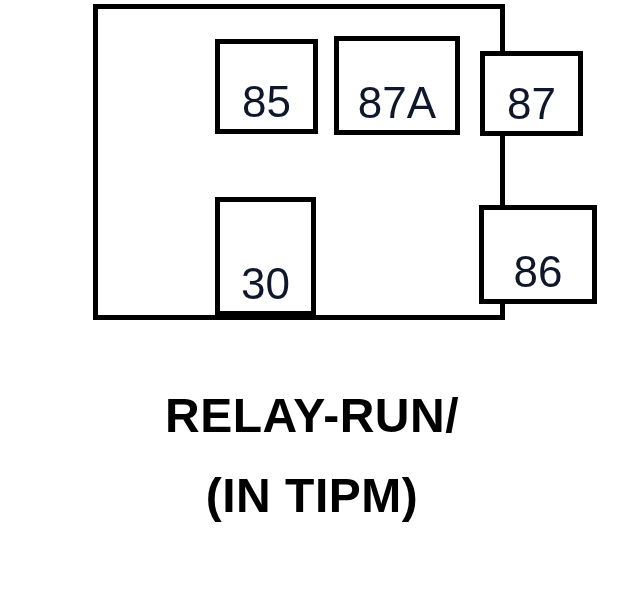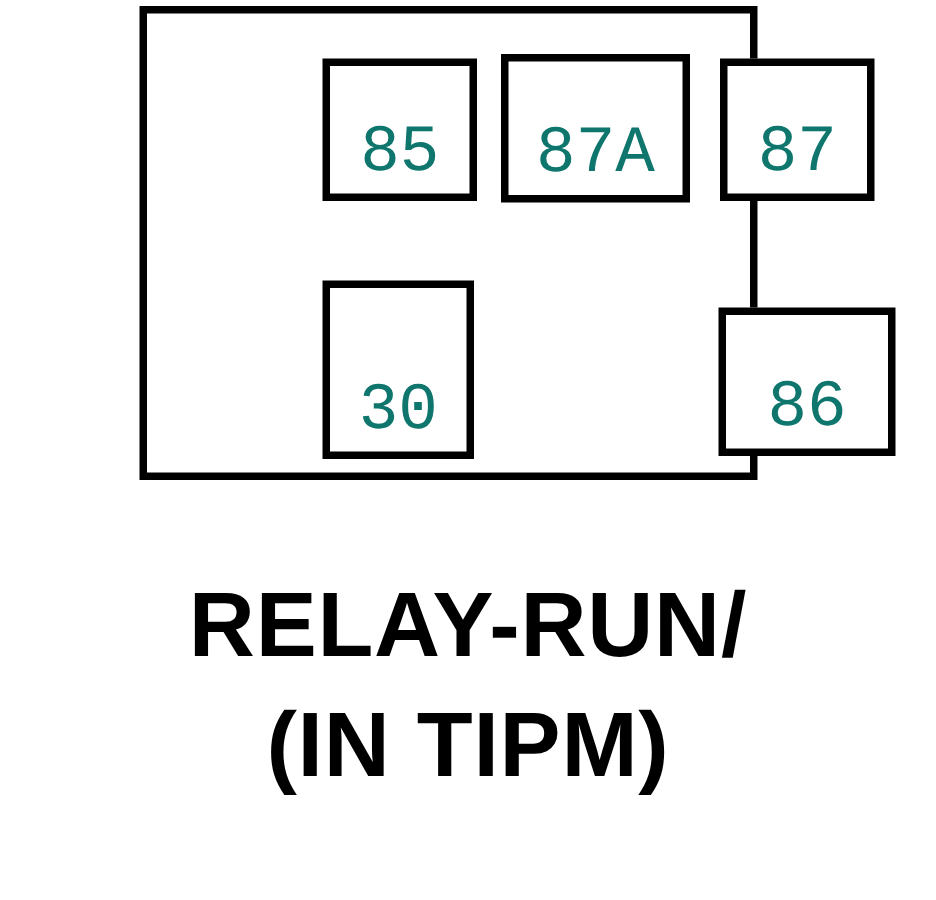--- a/index.html
+++ b/index.html
@@ -34,47 +34,47 @@
     box-sizing: border-box;
     border: 5px solid #000000;
     background: #ffffff;
   }
   .terminal-label {
     position: absolute;
     left: 0;
     right: 0;
     bottom: 5px;
     text-align: center;
-    font-family: Liberation Mono, monospace;
+    font-family: Liberation Sans, sans-serif;
     font-size: 44px;
     font-weight: 400;
     line-height: 1;
     letter-spacing: 0px;
-    color: #0f766e;
+    color: #0f172a;
     white-space: nowrap;
   }
 
   
   #terminal-85  { left: 117px; top: 30px;  width: 103px; height: 95px; }
   #terminal-87a { left: 236px; top: 27px;  width: 126px; height: 99px; padding-left: 20px; }
-  #terminal-87  { left: 382px; top: 30px;  width: 103px; height: 95px; }
-  #terminal-30  { left: 117px; top: 178px; width: 101px; height: 119px; }
+  #terminal-87  { left: 382px; top: 42px;  width: 103px; height: 85px; }
+  #terminal-30  { left: 117px; top: 188px; width: 101px; height: 119px; }
   #terminal-86  { left: 381px; top: 196px; width: 118px; height: 99px; }
 
   
   #caption {
     position: absolute;
     left: 0;
     top: 376px;
     width: 624px;
     text-align: center;
   }
   .caption-line {
     font-family: "Liberation Sans", sans-serif;
-    font-size: 61px;
+    font-size: 48px;
     font-weight: bold;
     line-height: 80px;
     letter-spacing: 0.5px;
     color: #000000;
     white-space: nowrap;
   }
 </style>
 </head>
 <body>
 

